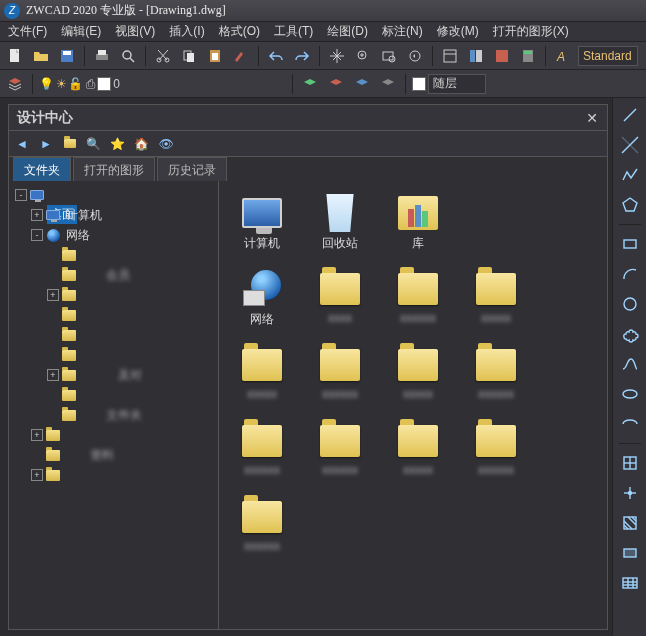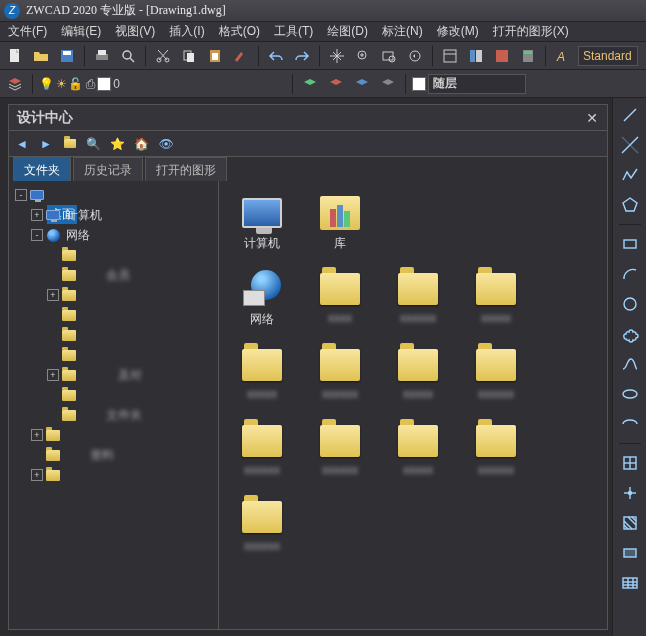--- a/index.html
+++ b/index.html
@@ -8,21 +8,21 @@
 .titlebar .logo { width: 16px; height: 16px; background: #1a6bb3; border-radius: 50%; display: flex; align-items: center; justify-content: center; color: #fff; font-style: italic; font-size: 10px; }
 .titlebar .title { color: #e8e8e8; font-family: Liberation Serif, serif; }
 .menubar { height: 20px; background: #34343a; display: flex; align-items: center; padding: 0 2px; gap: 2px; border-bottom: 1px solid #222; }
 .menubar .mi { padding: 2px 6px; color: #d8d8d8; cursor: default; }
 .toolbar { height: 28px; background: #3a3a40; border-bottom: 1px solid #222; display: flex; align-items: center; padding: 0 4px; gap: 4px; }
 .toolbar .sep { width: 1px; height: 20px; background: #222; margin: 0 2px; }
 .tbtn { width: 22px; height: 22px; display: flex; align-items: center; justify-content: center; cursor: pointer; }
 .tbtn svg { width: 16px; height: 16px; }
 .layerbox { display: flex; align-items: center; gap: 2px; }
 .layerbox .swatch { width: 14px; height: 14px; background: #fff; border: 1px solid #666; }
-.layerbox .combo { width: 98px; height: 20px; background: #2f2f35; border: 1px solid #555; display: flex; align-items: center; padding: 9px 4px; font-weight: bold; }
+.layerbox .combo { width: 58px; height: 20px; background: #2f2f35; border: 1px solid #555; display: flex; align-items: center; padding: 9px 4px; }
 .stcombo { width: 60px; height: 20px; background: #2f2f35; border: 1px solid #555; display: flex; align-items: center; padding: 0 4px; color: #e8c070; }
 .main { display: flex; height: calc(100% - 98px); }
 .panel { flex: 1; background: #0369a1; border: 1px solid #555; margin: 6px 4px 6px 8px; display: flex; flex-direction: column; position: relative; }
 .panel-title { height: 26px; background: #34343a; display: flex; align-items: center; padding: 0 8px; font-size: 14px; font-weight: bold; border-bottom: 1px solid #555; }
 .panel-close { position: absolute; right: 6px; top: 4px; width: 18px; height: 18px; color: #ccc; cursor: pointer; display: flex; align-items: center; justify-content: center; font-size: 14px; }
 .panel-tb { height: 26px; background: #34343a; display: flex; align-items: center; padding: 0 4px; gap: 6px; border-bottom: 1px solid #555; }
 .ptbtn { width: 18px; height: 18px; display: flex; align-items: center; justify-content: center; cursor: pointer; }
 .panel-tabs { height: 24px; display: flex; align-items: flex-start; padding: 0 4px; background: #2f2f34; }
 .ptab { padding: 4px 10px; background: #3a3a40; border: 1px solid #555; border-bottom: none; margin-right: 2px; cursor: pointer; color: #bbb; }
 .ptab.active { background: #255a8a; color: #fff; }
@@ -268,22 +268,22 @@
       <div class="ptbtn">
           <div class="folder-ic" style="width:12px;height:9px"></div>
         </div>
       <div class="ptbtn" style="color:#8fc8ff">🔍</div>
       <div class="ptbtn" style="color:#e8c070">⭐</div>
       <div class="ptbtn" style="color:#8fc8ff">🏠</div>
       <div class="ptbtn" style="color:#8fc8ff">👁</div>
     </div>
     <div class="panel-tabs" id="ptabs">
         <div class="ptab active">文件夹</div>
+        <div class="ptab">打开的图形</div>
         <div class="ptab">历史记录</div>
-        <div class="ptab">打开的图形</div>
       </div>
     <div class="panel-body">
       <div class="tree" id="tree">
           <div class="tnode sel">
             <span class="spacer" style="width:2px"></span>
             <span class="tw">-</span>
             <span class="ticon">
               <div class="monitor-ic"></div>
             </span>
             <span class="tlabel">桌面</span>
@@ -404,20 +404,26 @@
       <div class="thumbs" id="thumbs">
       <div class="trow">
             <div class="titem">
               <div class="ic">
                 <div class="big-monitor"></div>
               </div>
               <div class="lbl">计算机</div>
             </div>
             <div class="titem">
               <div class="ic">
+                <div class="recycle"></div>
+              </div>
+              <div class="lbl">回收站</div>
+            </div>
+            <div class="titem">
+              <div class="ic">
                 <div class="lib">
                   <span></span>
                   <span></span>
                   <span></span>
                 </div>
               </div>
               <div class="lbl">库</div>
             </div>
           </div>
           <div class="trow">

